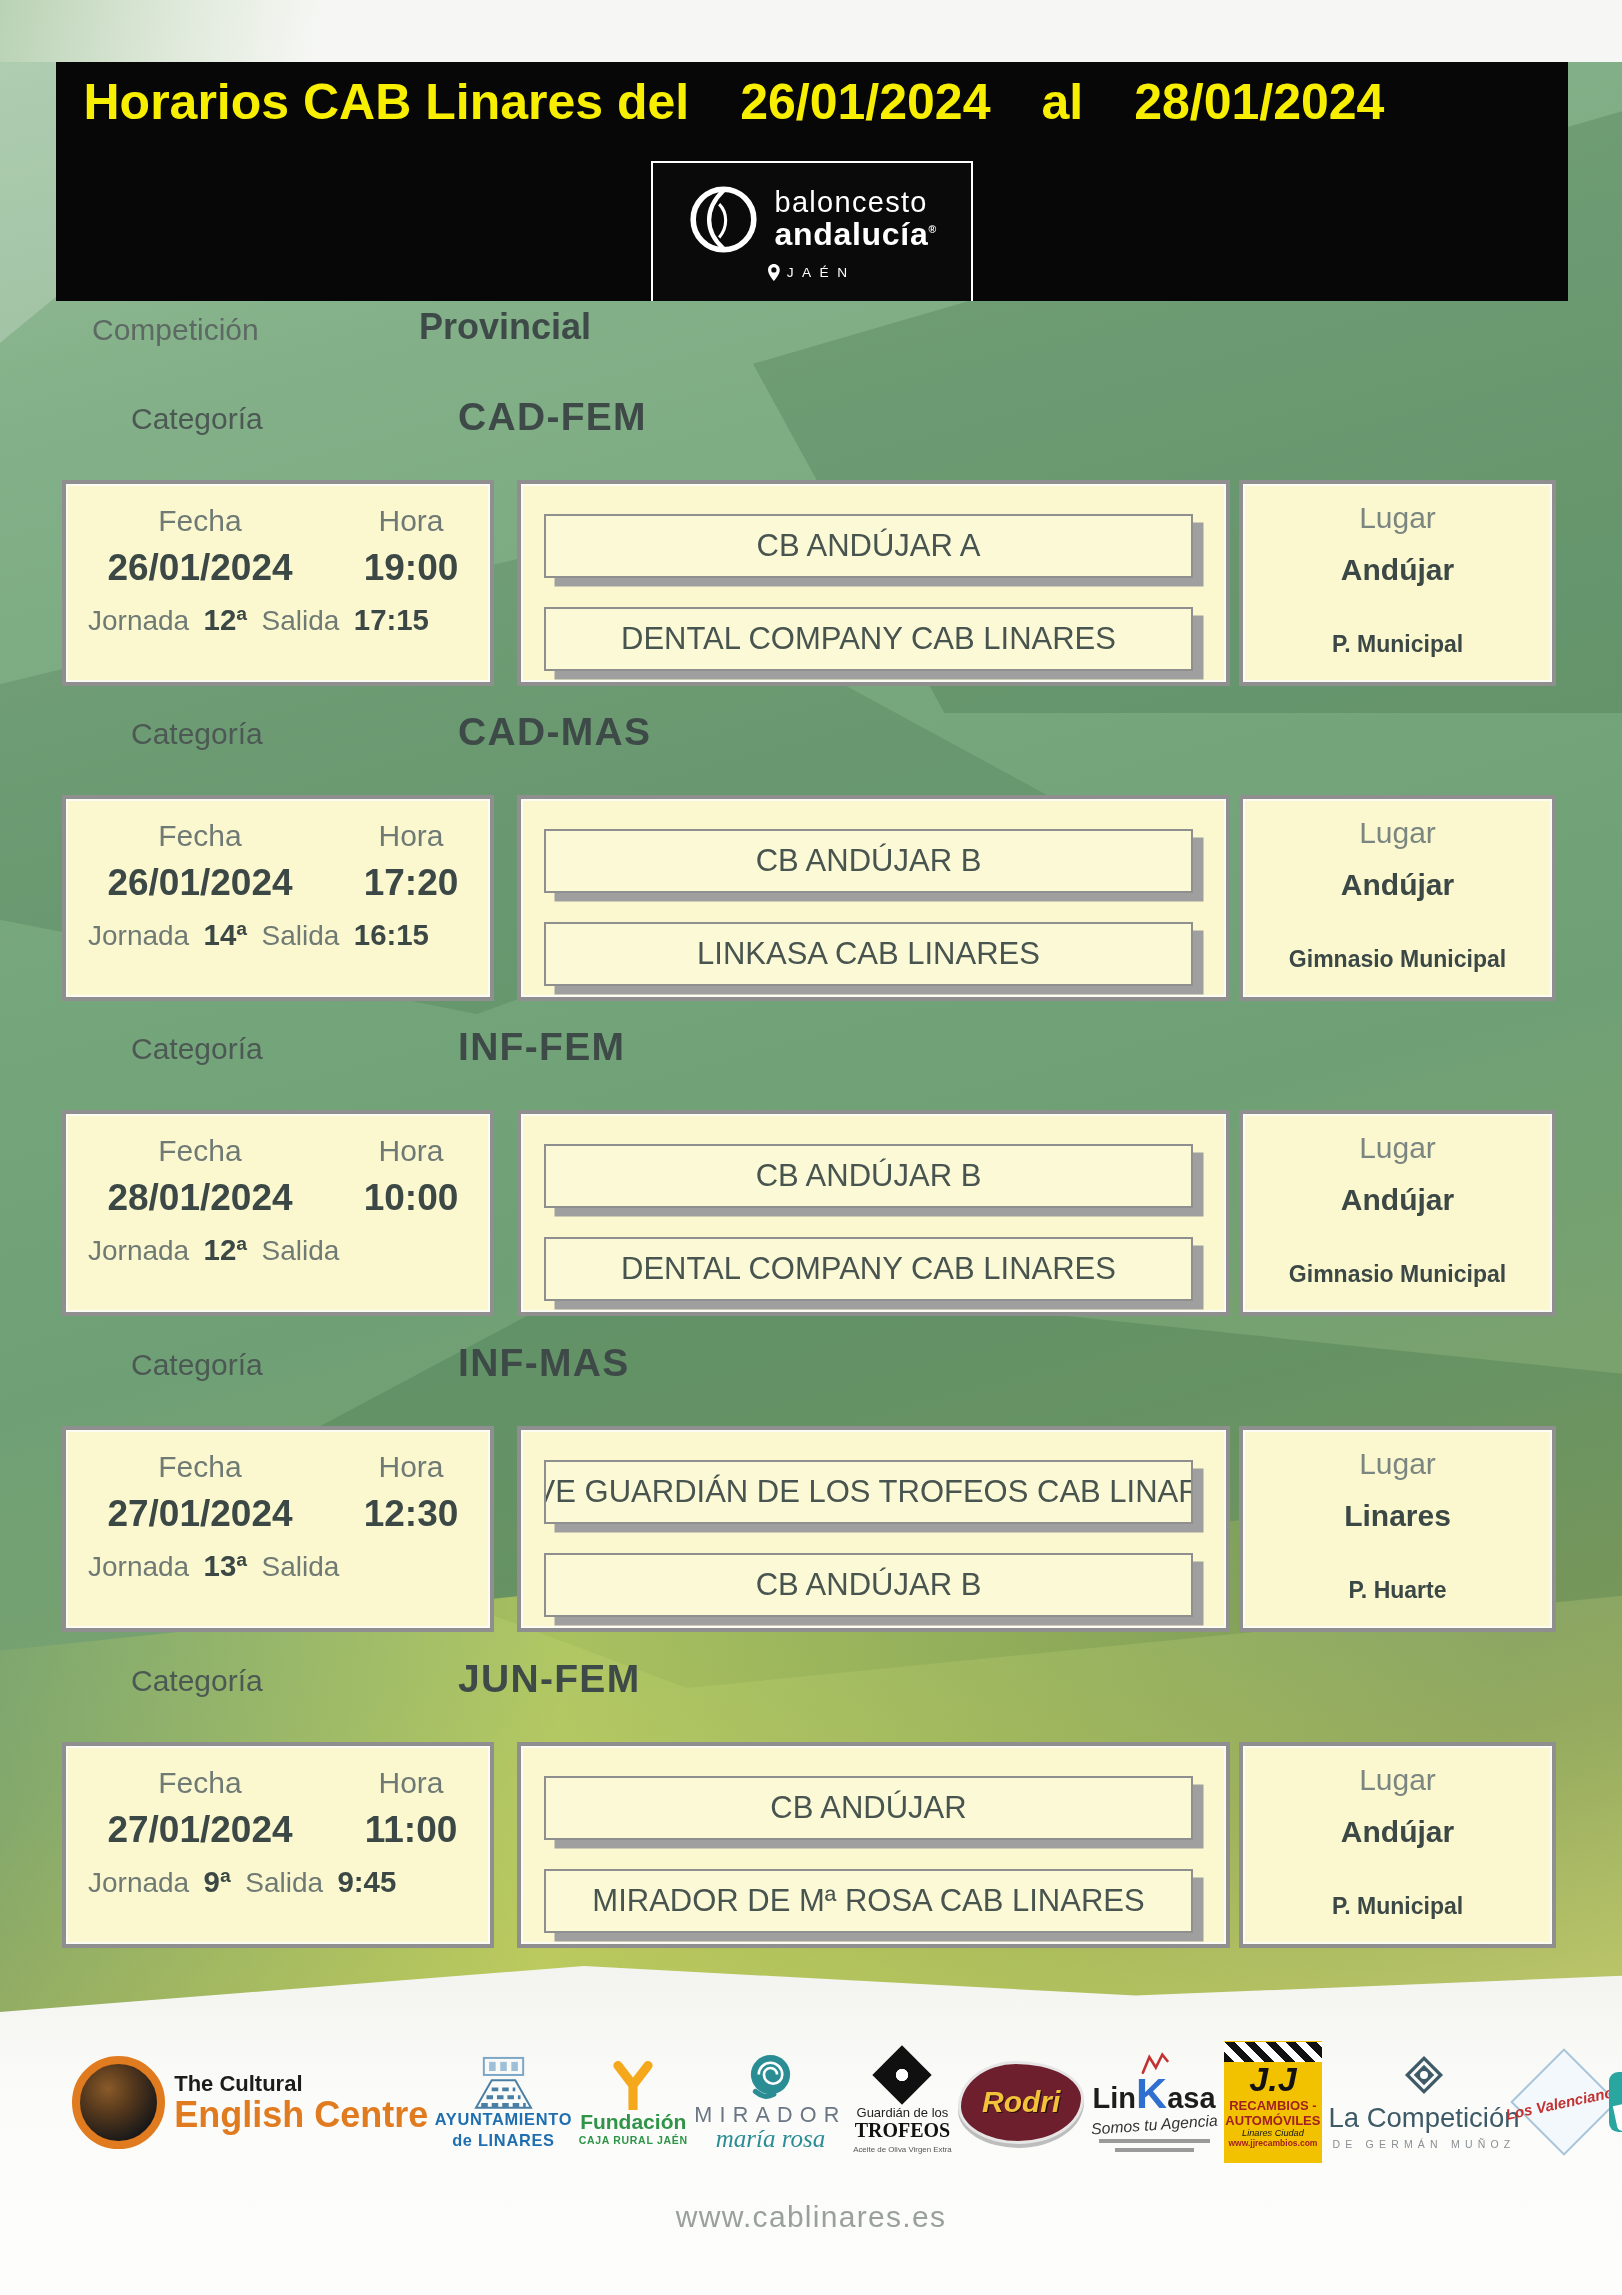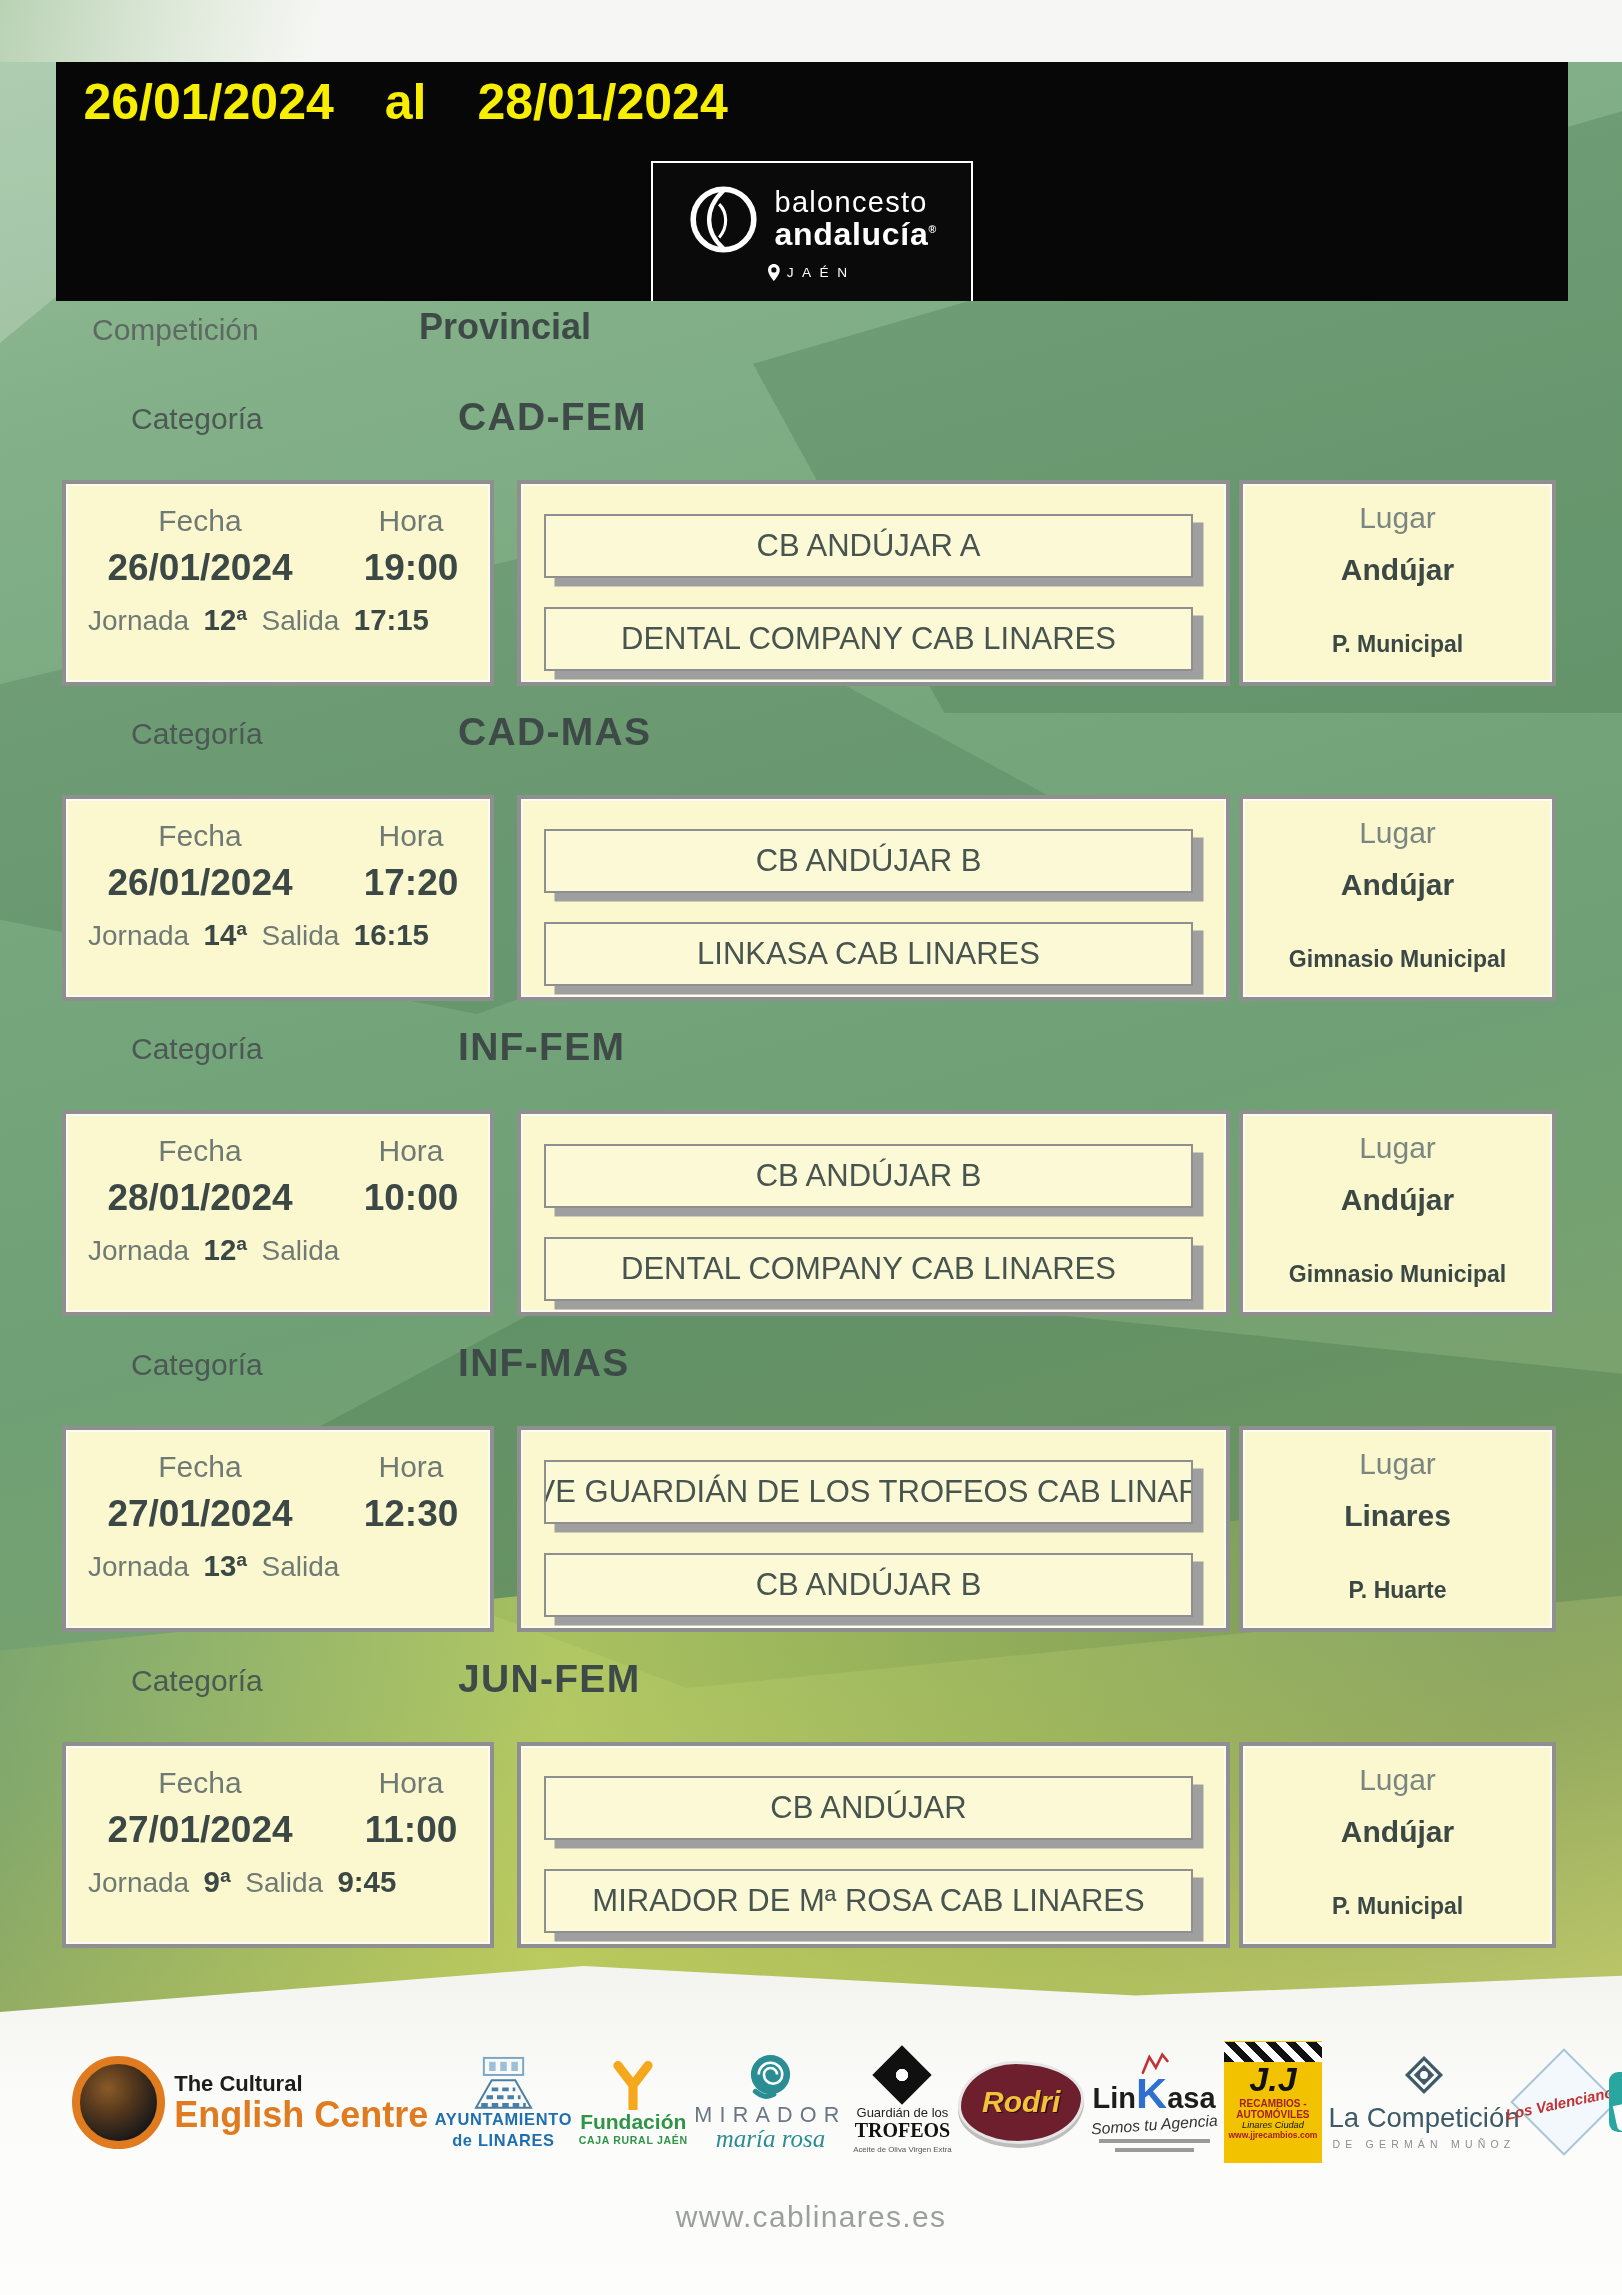--- a/index.html
+++ b/index.html
@@ -103,21 +103,21 @@
   .rodri-text{font-style:italic;font-weight:bold;font-size:30px;color:#f3c23a;text-shadow:1.3px 1.3px 0 #2b0d12;}
   .lk-word{display:flex;align-items:baseline;line-height:.9;}
   .lk-a{font-size:29px;font-weight:bold;color:#1d1d1d;}
   .lk-k{font-size:43px;font-weight:bold;color:#2f6fd0;}
   .lk-slogan{font-style:italic;font-size:15.7px;color:#333;transform:rotate(-4deg);margin-top:2.6px;}
   .lk-bar{height:4.6px;background:#9a9a9a;margin-top:5.2px;}
   .jj-box{width:98px;height:122px;background:#f2c200;display:flex;flex-direction:column;
     align-items:center;box-sizing:border-box;padding-top:1.3px;}
   .jj-checker{width:98px;height:19.6px;background:repeating-linear-gradient(45deg,#111 0 7.2px,#fff 7.2px 14.4px);}
   .jj-word{font-size:34px;font-weight:900;font-style:italic;color:#111;line-height:1.05;}
-  .jj-l2{font-size:10px;font-weight:bold;color:#a32020;}
+  .jj-l2{font-size:13px;font-weight:bold;color:#a32020;}
   .jj-l3{font-size:9.2px;font-style:italic;color:#111;}
   .jj-l4{font-size:8.5px;font-weight:bold;color:#a32020;}
   .fg-l1{font-size:27.5px;color:#3d5a66;margin-top:6.5px;}
   .fg-l2{font-size:10.5px;color:#8a8f94;letter-spacing:5.2px;margin-top:3.9px;}
   .va-diamond{width:76px;height:76px;transform:rotate(45deg);border:2.6px solid #a7c4d8;
     background:#f2f8fc;display:flex;align-items:center;justify-content:center;box-sizing:border-box;}
   .va-inner{transform:rotate(-45deg) rotate(-12deg);font-style:italic;font-weight:bold;
     font-size:15px;color:#c23232;white-space:nowrap;}
   .dc-square{width:60px;height:60px;border-radius:9.2px;background:#2aa6a0;position:relative;overflow:hidden;}
   .dc-swoosh{position:absolute;left:6.5px;bottom:5.2px;width:48px;height:26px;background:#fff;
@@ -134,20 +134,21 @@
   <div class="bg-base"></div>
   <div class="bg-shape bg-s1"></div>
   <div class="bg-shape bg-s2"></div>
   <div class="bg-shape bg-s3"></div>
   <div class="bg-shape bg-s4"></div>
   <div class="bg-shape bg-s5"></div>
   <div class="top-strip"></div>
 
   <div class="header-bar">
     <div class="title">
+      <span>Horarios CAB Linares del</span>
       <span>26/01/2024</span>
       <span>al</span>
       <span>28/01/2024</span>
     </div>
     <div class="logo-box">
       <div class="logo-row">
         <svg width="73" height="73" viewBox="0 0 118 118">
           <circle cx="59" cy="59" r="49" fill="none" stroke="#ffffff" stroke-width="9"></circle>
           <path d="M59 12 C 28 42, 28 78, 59 106" fill="none" stroke="#ffffff" stroke-width="7"></path>
           <path d="M52 34 C 66 48, 66 72, 52 88" fill="none" stroke="#ffffff" stroke-width="5"></path>

